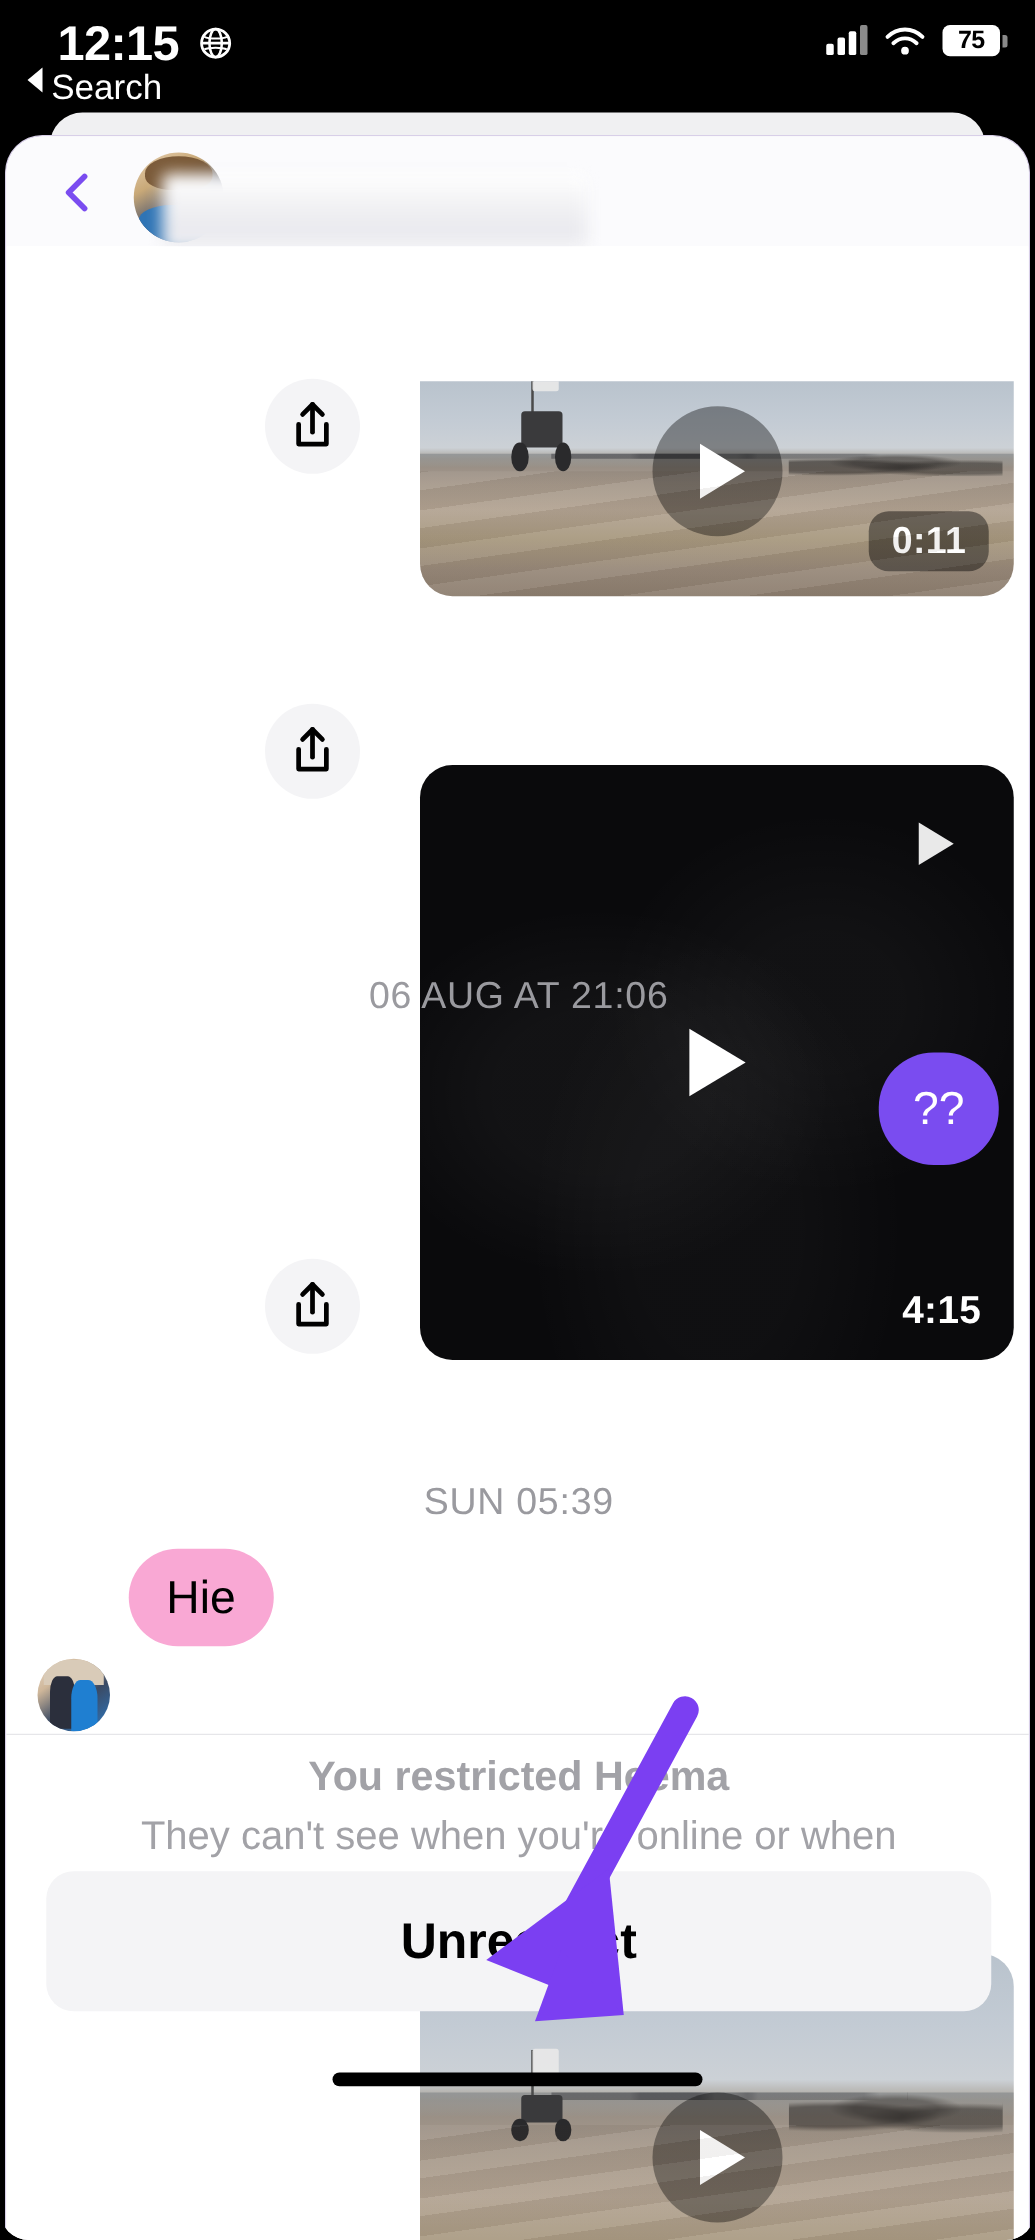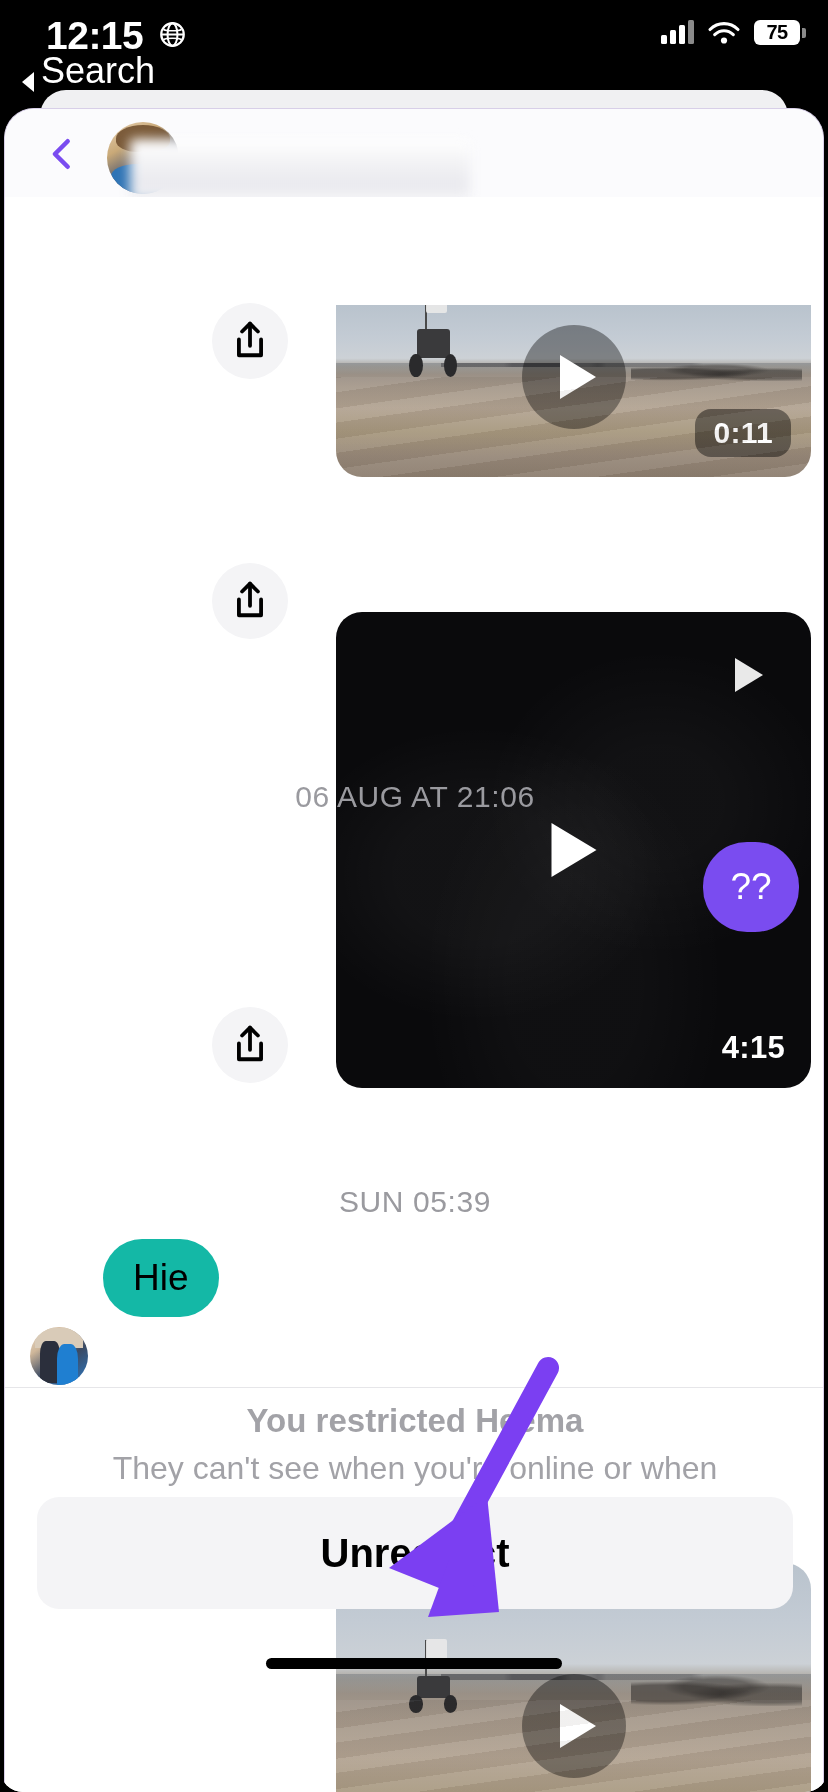--- a/index.html
+++ b/index.html
@@ -77,24 +77,24 @@
     width: 4px; height: 10px;
     background: #8a8a8a;
     border-radius: 0 2px 2px 0;
   }
 
   
   .back-search {
     position: absolute;
     left: 22px; top: 54px;
     display: flex;
-    align-items: flex-end;
+    align-items: flex-start;
     gap: 7px;
     color: #fff;
-    font-size: 36px;
+    font-size: 28px;
     font-weight: 500;
     height: 38px;
   }
   .back-search .tri {
     width: 0; height: 0;
     border-top: 10px solid transparent;
     border-bottom: 10px solid transparent;
     border-right: 12px solid #fff;
   }
 
@@ -322,21 +322,21 @@
     position: absolute;
     background: #7A4CF0;
     color: #fff;
     border-radius: 44px;
     font-size: 37px;
     font-weight: 500;
     display: flex; align-items: center; justify-content: center;
   }
   .bubble-in {
     position: absolute;
-    background: #14b8a6;
+    background: #f9a8d4;
     color: #000;
     border-radius: 44px;
     font-size: 37px;
     display: flex; align-items: center;
     padding: 0 30px;
   }
   .msg-avatar {
     position: absolute;
     left: 25px;
     width: 58px; height: 58px;

